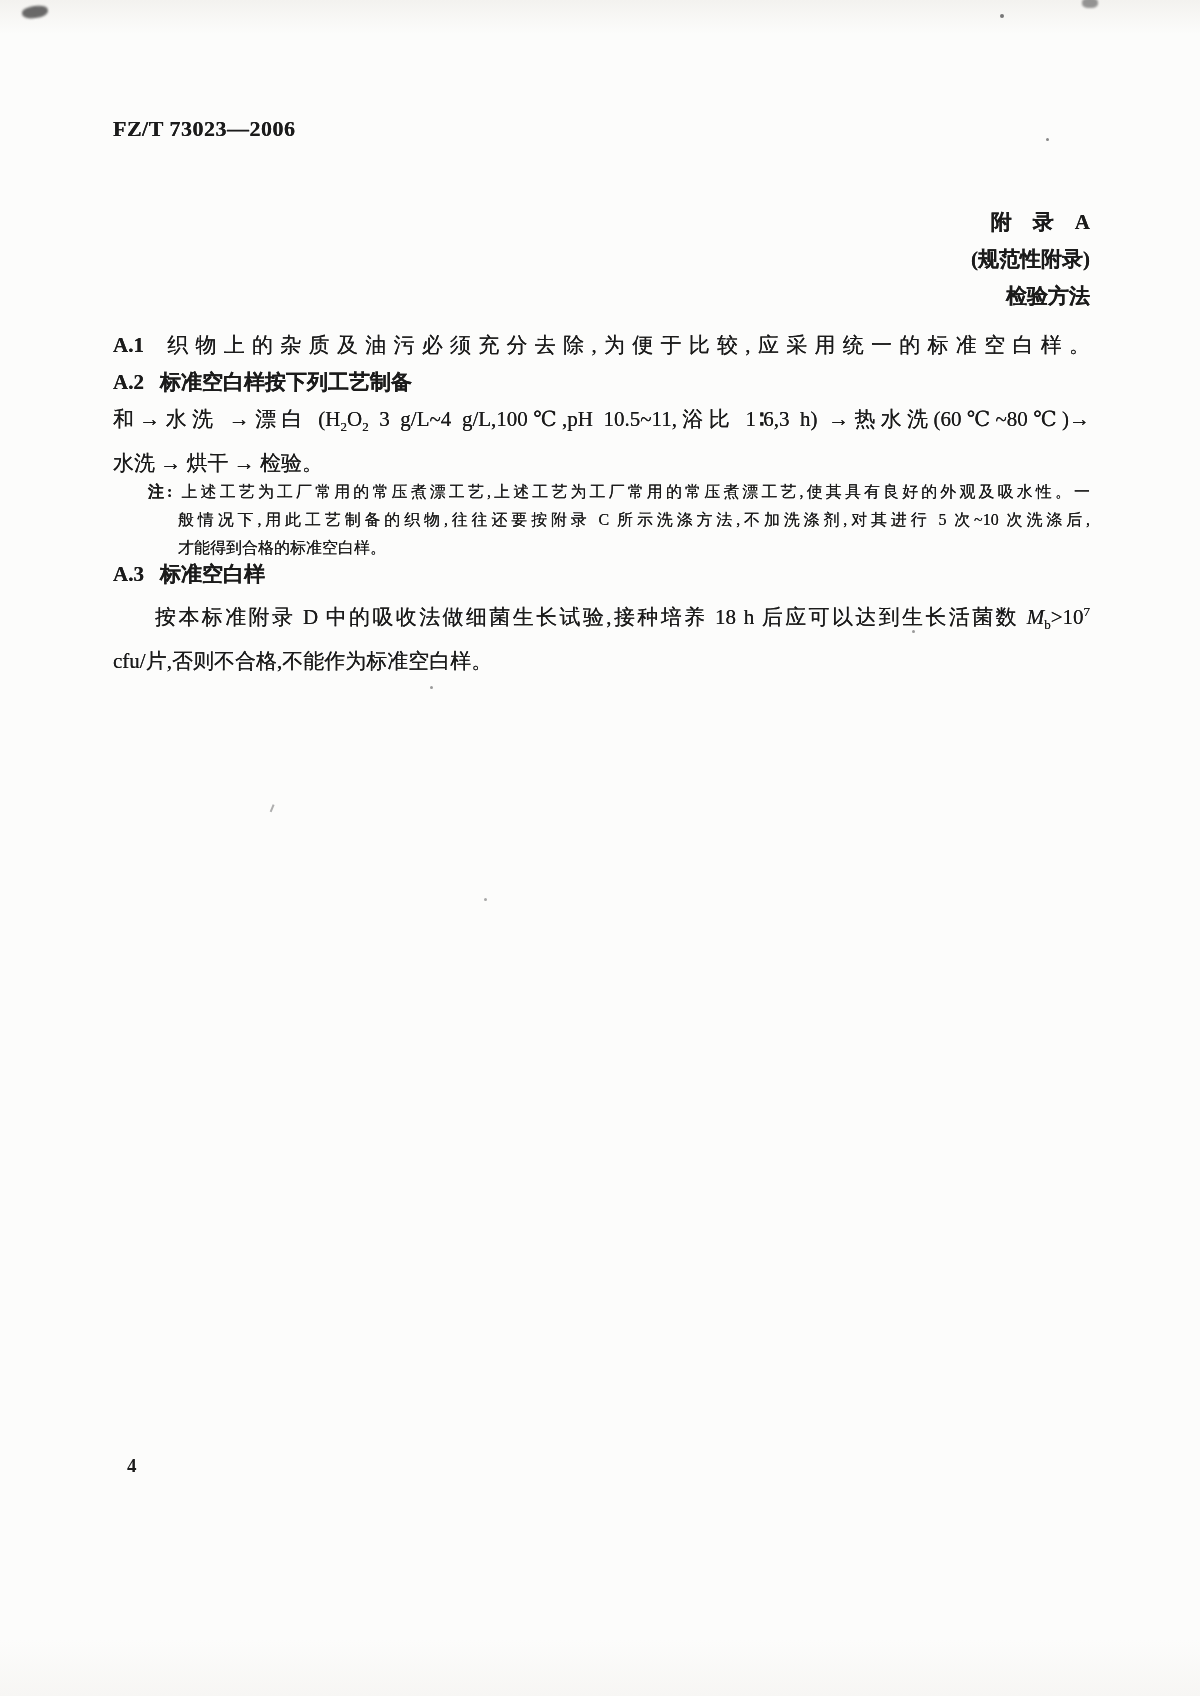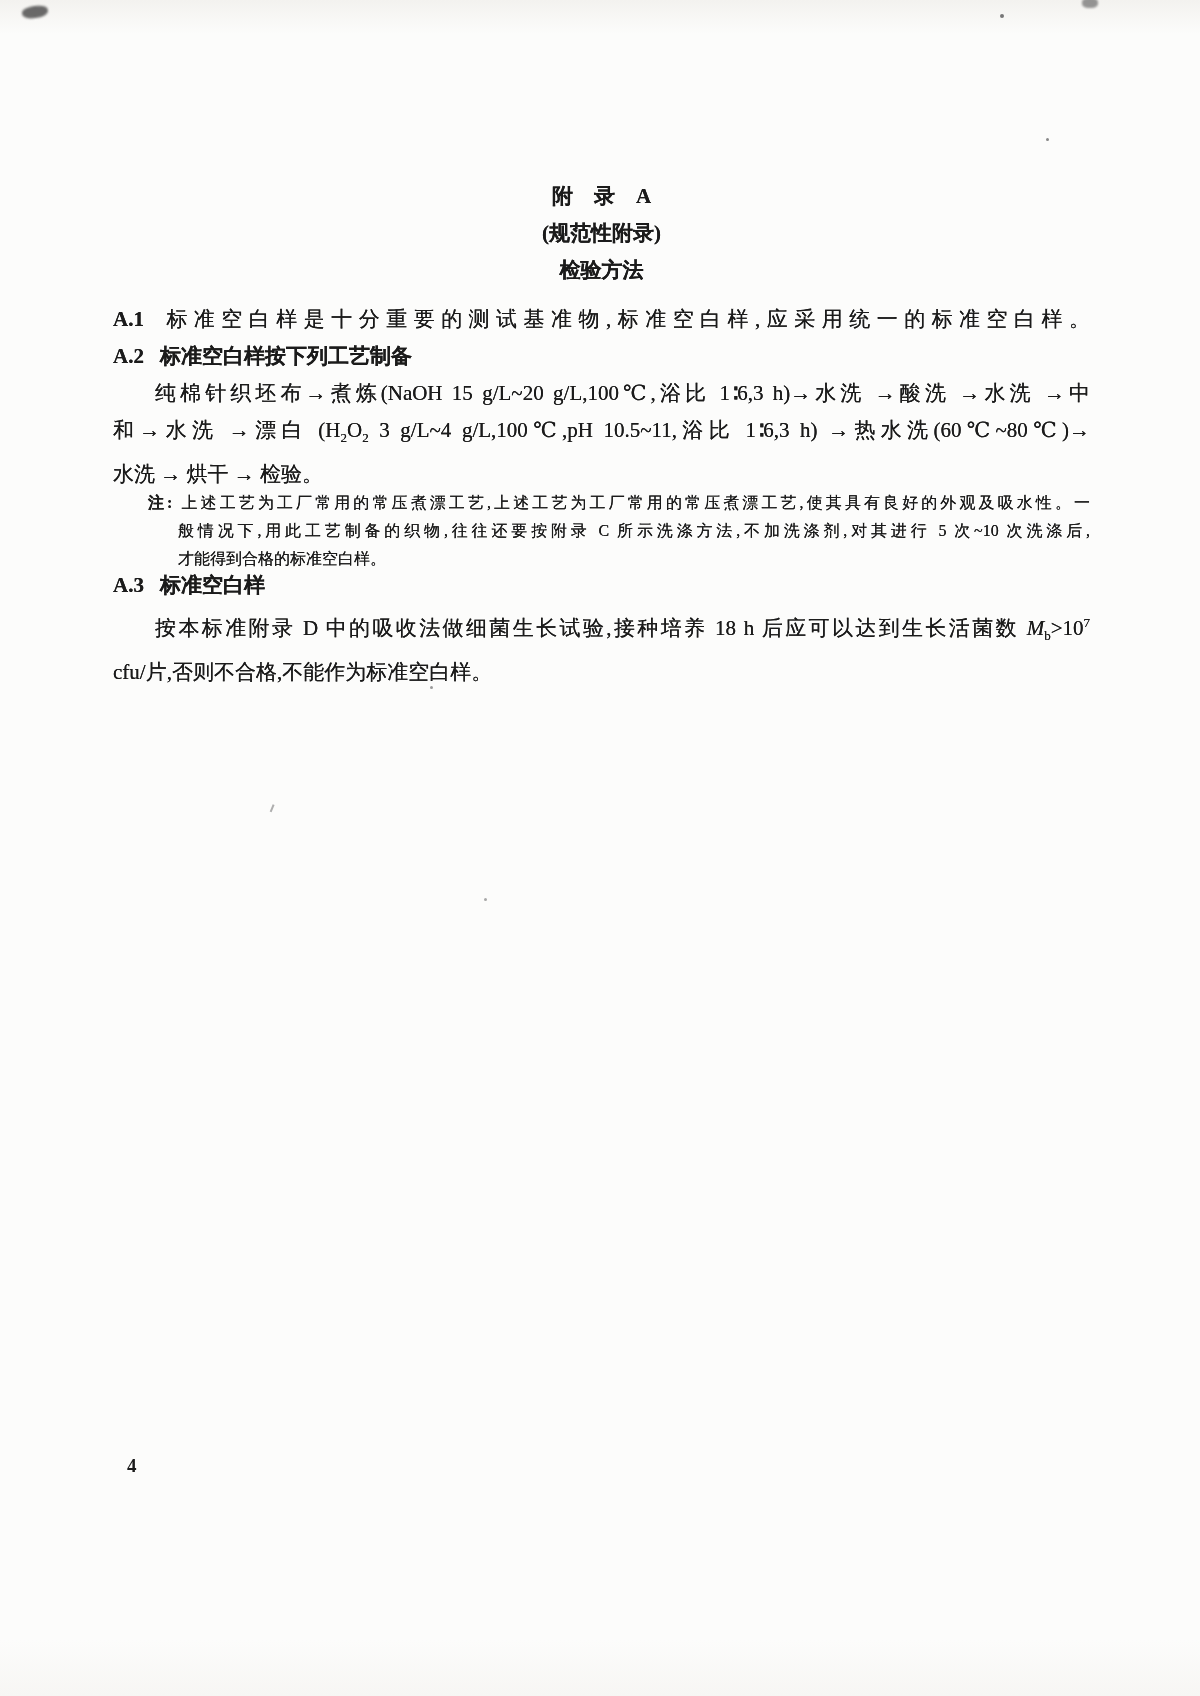--- a/index.html
+++ b/index.html
@@ -16,21 +16,21 @@
     background:linear-gradient(#f3f2ef 0px,#fcfcfb 34px,#fcfcfb 1640px,#f7f6f4 1696px);
   }
   .doc {
     position:absolute; left:113px; right:110px; top:116px;
   }
   .doc-header {
     font-size:22px; font-weight:bold; letter-spacing:.5px;
     text-shadow:0 0 .5px currentColor;
   }
   .title-block {
-    margin-top:62px; text-align:center;
+    margin-top:62px; text-align:right;
     font-weight:bold; font-size:21px; line-height:37px;
     text-shadow:0 0 .4px currentColor;
   }
   .body-block {
     margin-top:12px;
     font-size:21px; line-height:37px;
     text-shadow:0 0 .35px currentColor;
   }
   .bodyline { white-space:nowrap; }
   .just { white-space:normal; text-align:justify; text-align-last:justify; }
@@ -68,38 +68,38 @@
   <div class="artifact a2c"></div>
   <div class="artifact d1"></div>
   <div class="artifact d2"></div>
   <div class="artifact d3"></div>
   <div class="artifact d4"></div>
   <div class="artifact d5"></div>
   <div class="artifact t1"></div>
 
   <div class="doc">
 
+    <div class="doc-header">FZ/T 73023—2006</div>
 
     <div class="title-block">
       <div>附　录　A</div>
       <div>(规范性附录)</div>
       <div>检验方法</div>
     </div>
 
     <div class="body-block">
 
       <div class="bodyline just">
-        <span class="clause-label">A.1</span><span>标准空白样是十分重要的测试基准物,标准空白样,应采用统一的标准空白样。</span>
+        <span class="clause-label">A.1</span><span>织物上的杂质及油污必须充分去除,为便于比较,应采用统一的标准空白样。</span>
       </div>
 
       <div class="bodyline">
         <span class="clause-label">A.2</span><span class="clause-title">标准空白样按下列工艺制备</span>
       </div>
 
-      <div class="just indent">纯棉针织坯布→煮炼(NaOH 15 g/L~20 g/L,100℃,浴比 1∶6,3 h)→水洗 →酸洗 →水洗 →中</div>
       <div class="just">和→水洗 →漂白 (H<sub>2</sub>O<sub>2</sub> 3 g/L~4 g/L,100℃,pH 10.5~11,浴比 1∶6,3 h) →热水洗(60℃~80℃)→</div>
       <div class="bodyline">水洗 → 烘干 → 检验。</div>
 
       <div class="note-block">
         <div class="just">
           <span class="note-label">注:</span><span>上述工艺为工厂常用的常压煮漂工艺,上述工艺为工厂常用的常压煮漂工艺,使其具有良好的外观及吸水性。一</span>
         </div>
         <div class="just note-cont">般情况下,用此工艺制备的织物,往往还要按附录 C 所示洗涤方法,不加洗涤剂,对其进行 5 次~10 次洗涤后,</div>
         <div class="note-cont">才能得到合格的标准空白样。</div>
       </div>

